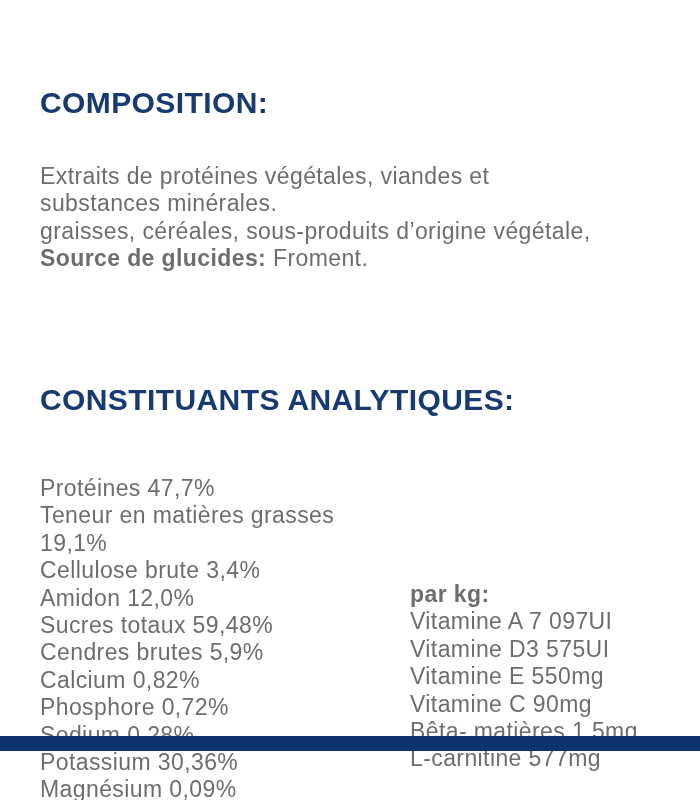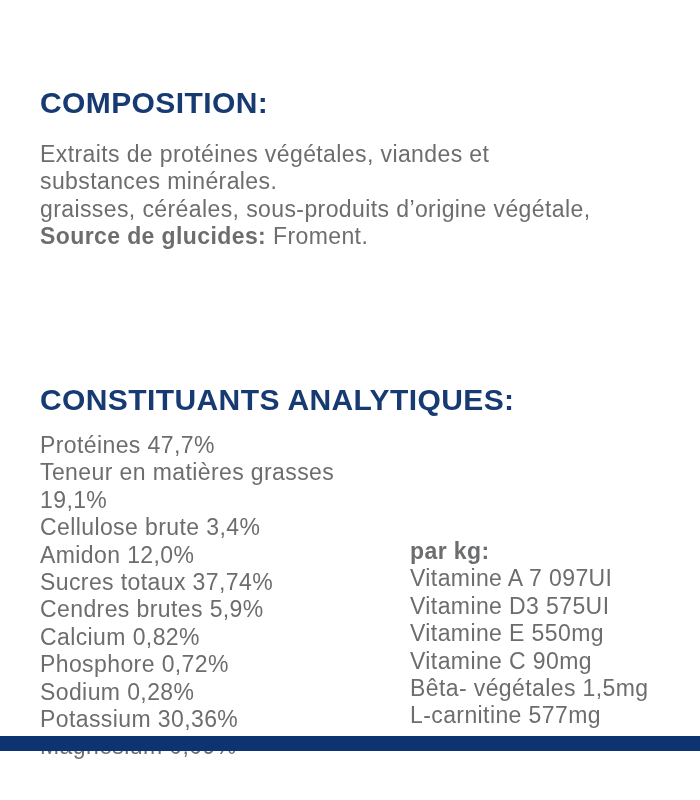--- a/index.html
+++ b/index.html
@@ -25,20 +25,21 @@
     font-size: 30px;
     font-weight: 700;
     color: var(--brand-navy);
     letter-spacing: 0.4px;
   }
   .body-text {
     font-size: 23px;
     line-height: 27.4px;
     color: var(--text-gray);
     letter-spacing: 0.4px;
+    margin-top: 43px;
   }
   .bold { font-weight: 700; }
 
   .composition-section {
     position: absolute;
     left: 40px; top: 86px;
     width: 630px;
   }
   .composition-section .section-heading { margin-bottom: 21px; }
 
@@ -78,34 +79,34 @@
     </div>
   </div>
 
   <div class="section-heading analytical-heading">CONSTITUANTS ANALYTIQUES:</div>
 
   <div class="nutrient-list body-text">
     <div>Protéines 47,7%</div>
     <div>Teneur en matières grasses 19,1%</div>
     <div>Cellulose brute 3,4%</div>
     <div>Amidon 12,0%</div>
-    <div>Sucres totaux 37,74%</div>
+    <div>Sucres totaux 59,48%</div>
     <div>Cendres brutes 5,9%</div>
     <div>Calcium 0,82%</div>
     <div>Phosphore 0,72%</div>
     <div>Sodium 0,28%</div>
     <div>Potassium 30,36%</div>
     <div>Magnésium 0,09%</div>
   </div>
 
   <div class="perkg-list body-text">
     <div class="bold">par kg:</div>
     <div>Vitamine A 7 097UI</div>
     <div>Vitamine D3 575UI</div>
     <div>Vitamine E 550mg</div>
     <div>Vitamine C 90mg</div>
-    <div>Bêta- végétales 1,5mg</div>
+    <div>Bêta- matières 1,5mg</div>
     <div>L-carnitine 577mg</div>
   </div>
 
   <div class="footer-bar"></div>
 
 </div>
 
 </body></html>

